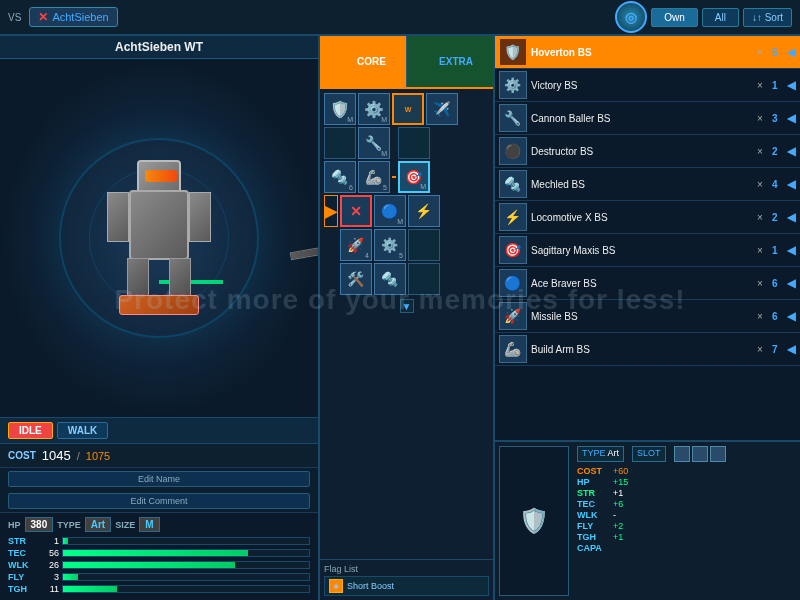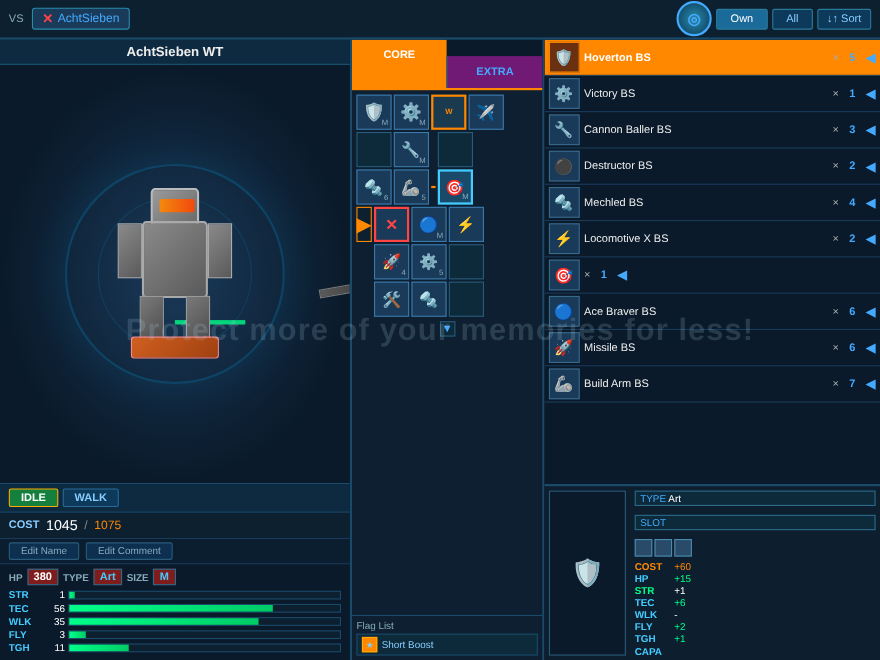--- a/index.html
+++ b/index.html
@@ -248,21 +248,21 @@
       padding: 2px 10px;
       border: 1px solid #2a6a9a;
       background: #0d3a5a;
       color: #8cf;
       font-size: 10px;
       font-weight: bold;
       cursor: pointer;
       border-radius: 2px;
     }
     .anim-btn.active {
-      background: #15803d;
+      background: #ef4444;
       border-color: #fa0;
       color: #fff;
     }
 
     
     #cost-bar {
       background: #0d2030;
       border-top: 1px solid #1a4a6a;
       padding: 4px 8px;
       display: flex;
@@ -282,20 +282,21 @@
     .cost-slash { color: #888; }
     .cost-max { color: #f80; font-size: 11px; }
 
     
     #edit-bar {
       background: #0a1e30;
       border-top: 1px solid #1a3a5a;
       padding: 3px 8px;
       display: flex;
       gap: 6px;
+      flex-direction: column;
     }
     .edit-btn {
       padding: 2px 10px;
       border: 1px solid #2a5a7a;
       background: #0d3050;
       color: #8ab;
       font-size: 9px;
       cursor: pointer;
       border-radius: 2px;
     }
@@ -306,21 +307,21 @@
       border-top: 1px solid #1a3a5a;
       padding: 4px 8px;
     }
     .hp-row {
       display: flex;
       align-items: center;
       gap: 4px;
       margin-bottom: 4px;
     }
     .stat-box {
-      background: #7f1d1d;
+      background: #404040;
       border: 1px solid #2a6a8a;
       padding: 1px 5px;
       font-size: 10px;
       font-weight: bold;
     }
     .stat-label {
       color: #8ab;
       font-size: 9px;
       font-weight: bold;
     }
@@ -368,36 +369,35 @@
       flex-direction: column;
     }
 
     #equip-tabs {
       display: flex;
       background: #0a1a2a;
       border-bottom: 2px solid #f80;
     }
     .equip-tab {
       flex: 1;
-      padding: 9px;
-      text-align: center;
+      padding: 20px;
+      text-align: right;
       font-size: 10px;
       font-weight: bold;
       cursor: pointer;
       color: #8ab;
     }
     .equip-tab.active {
       background: #f80;
       color: #fff;
     }
     .equip-tab.extra {
-      background: #701a75;
+      background: #14532d;
       color: #4af;
       border-left: 1px solid #2a5a7a;
-      margin-top: 15px;
     }
 
     #equip-grid {
       flex: 1;
       padding: 4px;
       display: flex;
       flex-direction: column;
       gap: 2px;
       overflow: hidden;
     }
@@ -532,21 +532,20 @@
       font-size: 24px;
     }
 
     #detail-stats {
       flex: 1;
     }
     .detail-header {
       display: flex;
       gap: 8px;
       margin-bottom: 4px;
-      flex-direction: column;
     }
     .detail-stat-box {
       padding: 1px 4px;
       border: 1px solid #2a6a8a;
       background: #0d2a3a;
       font-size: 9px;
     }
     .detail-stat-label { color: #4af; }
     .detail-stat-val { color: #fff; }
     .detail-row {
@@ -661,21 +660,21 @@
   </div>
           <div class="stat-row">
     <span class="stat-name">TEC</span>
     <span class="stat-num">56</span>
     <div class="stat-bar-container">
       <div class="stat-bar-fill" style="width:75%;"></div>
     </div>
   </div>
           <div class="stat-row">
     <span class="stat-name">WLK</span>
-    <span class="stat-num">35</span>
+    <span class="stat-num">26</span>
     <div class="stat-bar-container">
       <div class="stat-bar-fill" style="width:70%;"></div>
     </div>
   </div>
           <div class="stat-row">
     <span class="stat-name">FLY</span>
     <span class="stat-num">3</span>
     <div class="stat-bar-container">
       <div class="stat-bar-fill" style="width:6%;"></div>
     </div>
@@ -831,20 +830,21 @@
   </div>
         <div class="item-row">
     <div class="item-thumb">⚡</div>
     <span class="item-name">Locomotive X BS</span>
     <span class="item-x">×</span>
     <span class="item-count">2</span>
     <span class="item-arrow">◀</span>
   </div>
         <div class="item-row">
     <div class="item-thumb">🎯</div>
+    <span class="item-name">Sagittary Maxis BS</span>
     <span class="item-x">×</span>
     <span class="item-count">1</span>
     <span class="item-arrow">◀</span>
   </div>
         <div class="item-row">
     <div class="item-thumb">🔵</div>
     <span class="item-name">Ace Braver BS</span>
     <span class="item-x">×</span>
     <span class="item-count">6</span>
     <span class="item-arrow">◀</span>

